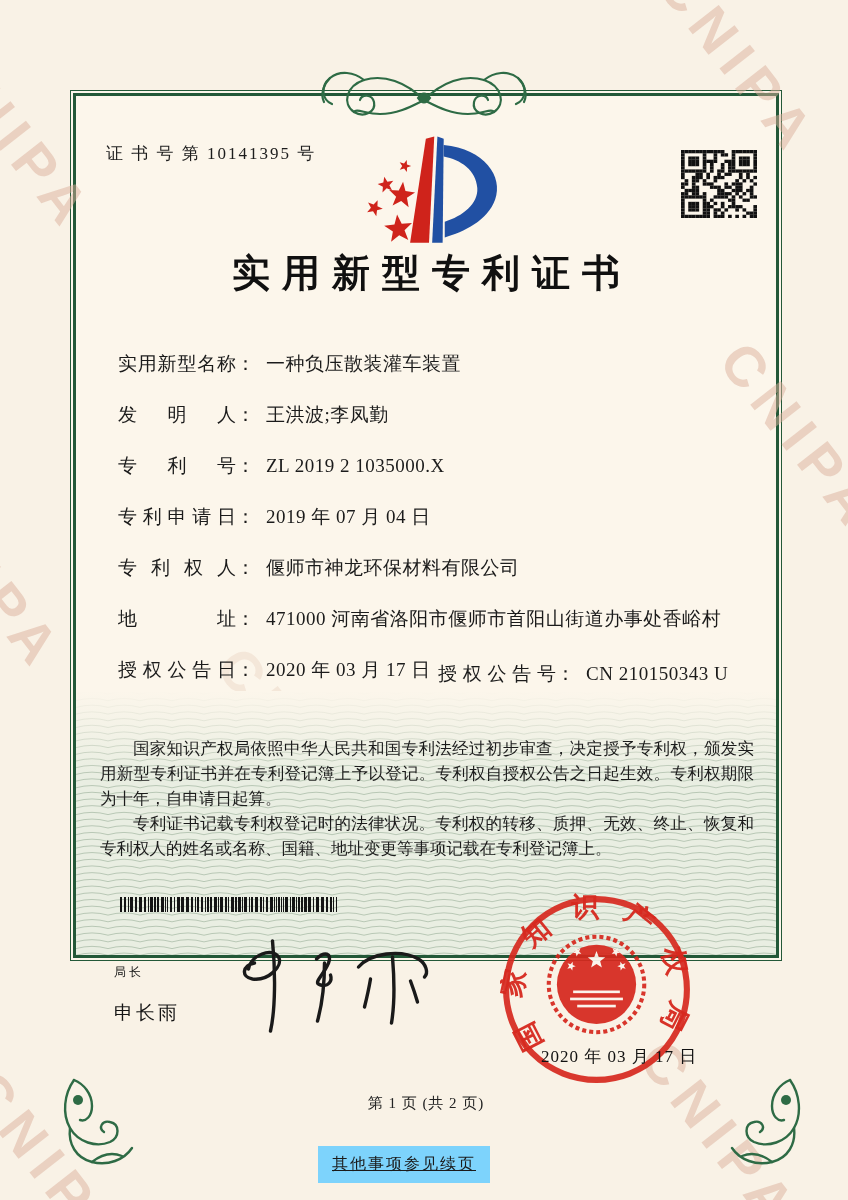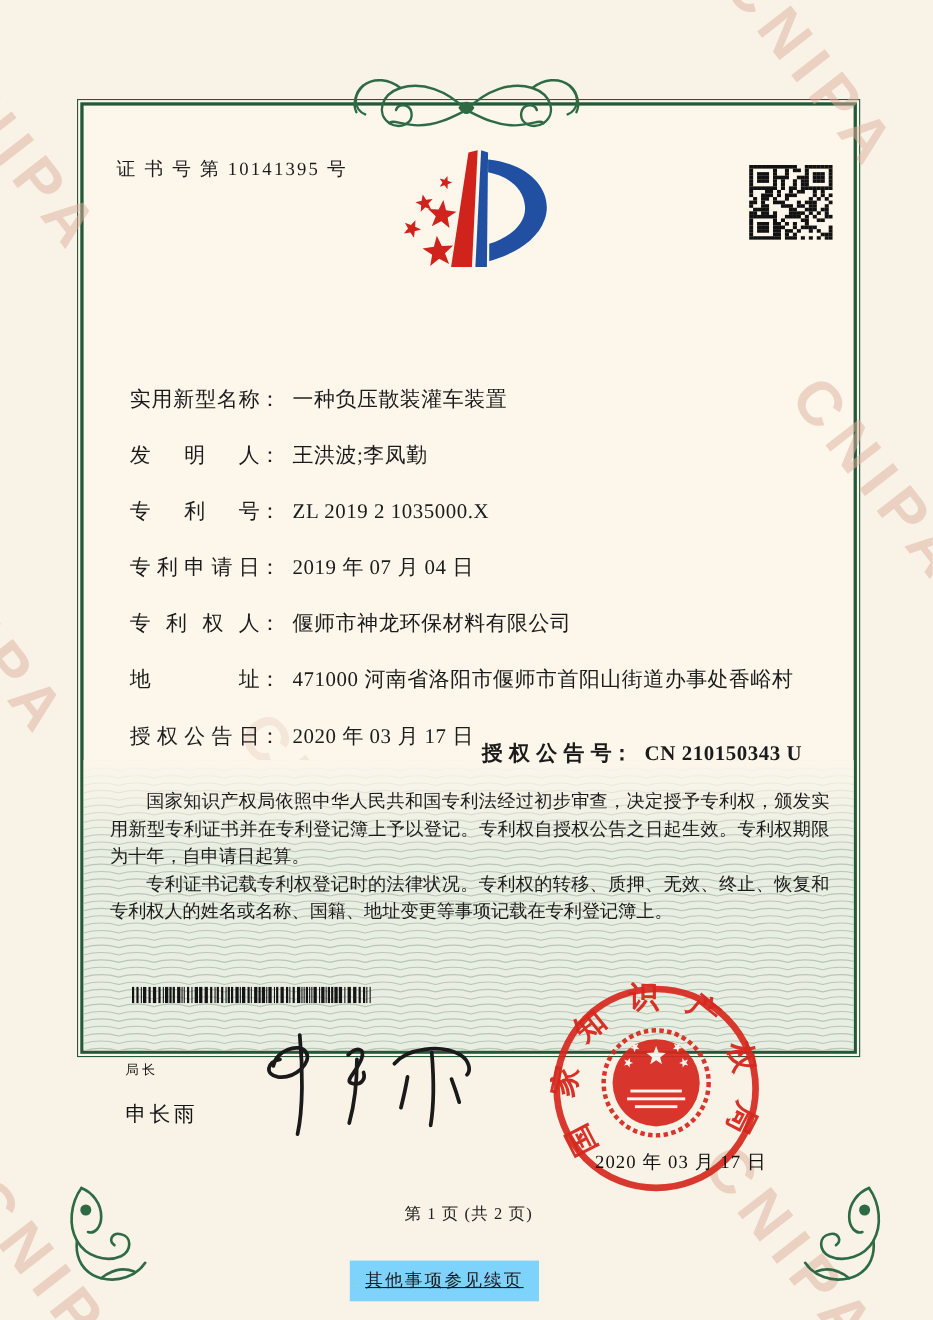--- a/index.html
+++ b/index.html
@@ -27,23 +27,23 @@
   .logo{position:absolute;left:262px;top:28px;}
   .qr{position:absolute;left:605px;top:54px;}
   .title{position:absolute;left:0;right:0;top:152px;text-align:center;font-size:38px;font-weight:bold;
          letter-spacing:12px;text-indent:12px;color:#101010;}
   
   .fields{position:absolute;left:42px;top:256px;right:20px;font-size:19px;color:#1b1b1b;}
   .field-row{position:relative;height:51px;line-height:24px;}
   .flabel{display:inline-block;width:118px;text-align:justify;text-align-last:justify;vertical-align:top;}
   .fcolon{display:inline-block;vertical-align:top;}
   .fvalue{display:inline-block;margin-left:11px;vertical-align:top;letter-spacing:.5px;}
-  .grant2{position:absolute;left:320px;top:16px;font-weight:bold;}
-  
-  .paras{position:absolute;left:24px;top:620px;width:654px;font-size:16.5px;line-height:25px;
+  .grant2{position:absolute;left:320px;top:4px;}
+  
+  .paras{position:absolute;left:24px;top:640px;width:654px;font-size:16.5px;line-height:25px;
          color:#1b1b1b;text-align:justify;}
   .paras p{margin:0;text-indent:33px;}
   
   .waves{position:absolute;left:0;right:0;bottom:0;height:264px;background:#e9eee2;z-index:0;overflow:hidden;}
   .waves svg{display:block}
   .waves-fade{position:absolute;left:0;right:0;top:0;height:85px;
               background:linear-gradient(180deg,#fcf6eb 0%,rgba(252,246,235,0) 100%);}
   
   .barcode{position:absolute;left:44px;top:801px;z-index:2;}
   .signer-title{position:absolute;left:38px;top:868px;font-size:12px;letter-spacing:3px;z-index:2;color:#151515;}
@@ -373,20 +373,21 @@
             <rect x="72.38" y="19.43" width="3.67" height="3.29" fill="#111"></rect>
             <rect x="72.38" y="25.90" width="3.67" height="3.29" fill="#111"></rect>
             <rect x="72.38" y="32.38" width="3.67" height="3.29" fill="#111"></rect>
             <rect x="72.38" y="45.33" width="3.67" height="3.29" fill="#111"></rect>
             <rect x="72.38" y="55.05" width="3.67" height="3.29" fill="#111"></rect>
             <rect x="72.38" y="58.29" width="3.67" height="3.29" fill="#111"></rect>
             <rect x="72.38" y="61.52" width="3.67" height="3.29" fill="#111"></rect>
             <rect x="72.38" y="64.76" width="3.67" height="3.29" fill="#111"></rect>
           </svg>
 
+        <div class="title">实用新型专利证书</div>
 
         <div class="fields">
           <div class="field-row">
             <span class="flabel">实用新型名称</span><span class="fcolon">：</span><span class="fvalue">一种负压散装灌车装置</span>
           </div>
           <div class="field-row">
             <span class="flabel">发明人</span><span class="fcolon">：</span><span class="fvalue">王洪波;李凤勤</span>
           </div>
           <div class="field-row">
             <span class="flabel">专利号</span><span class="fcolon">：</span><span class="fvalue">ZL 2019 2 1035000.X</span>

